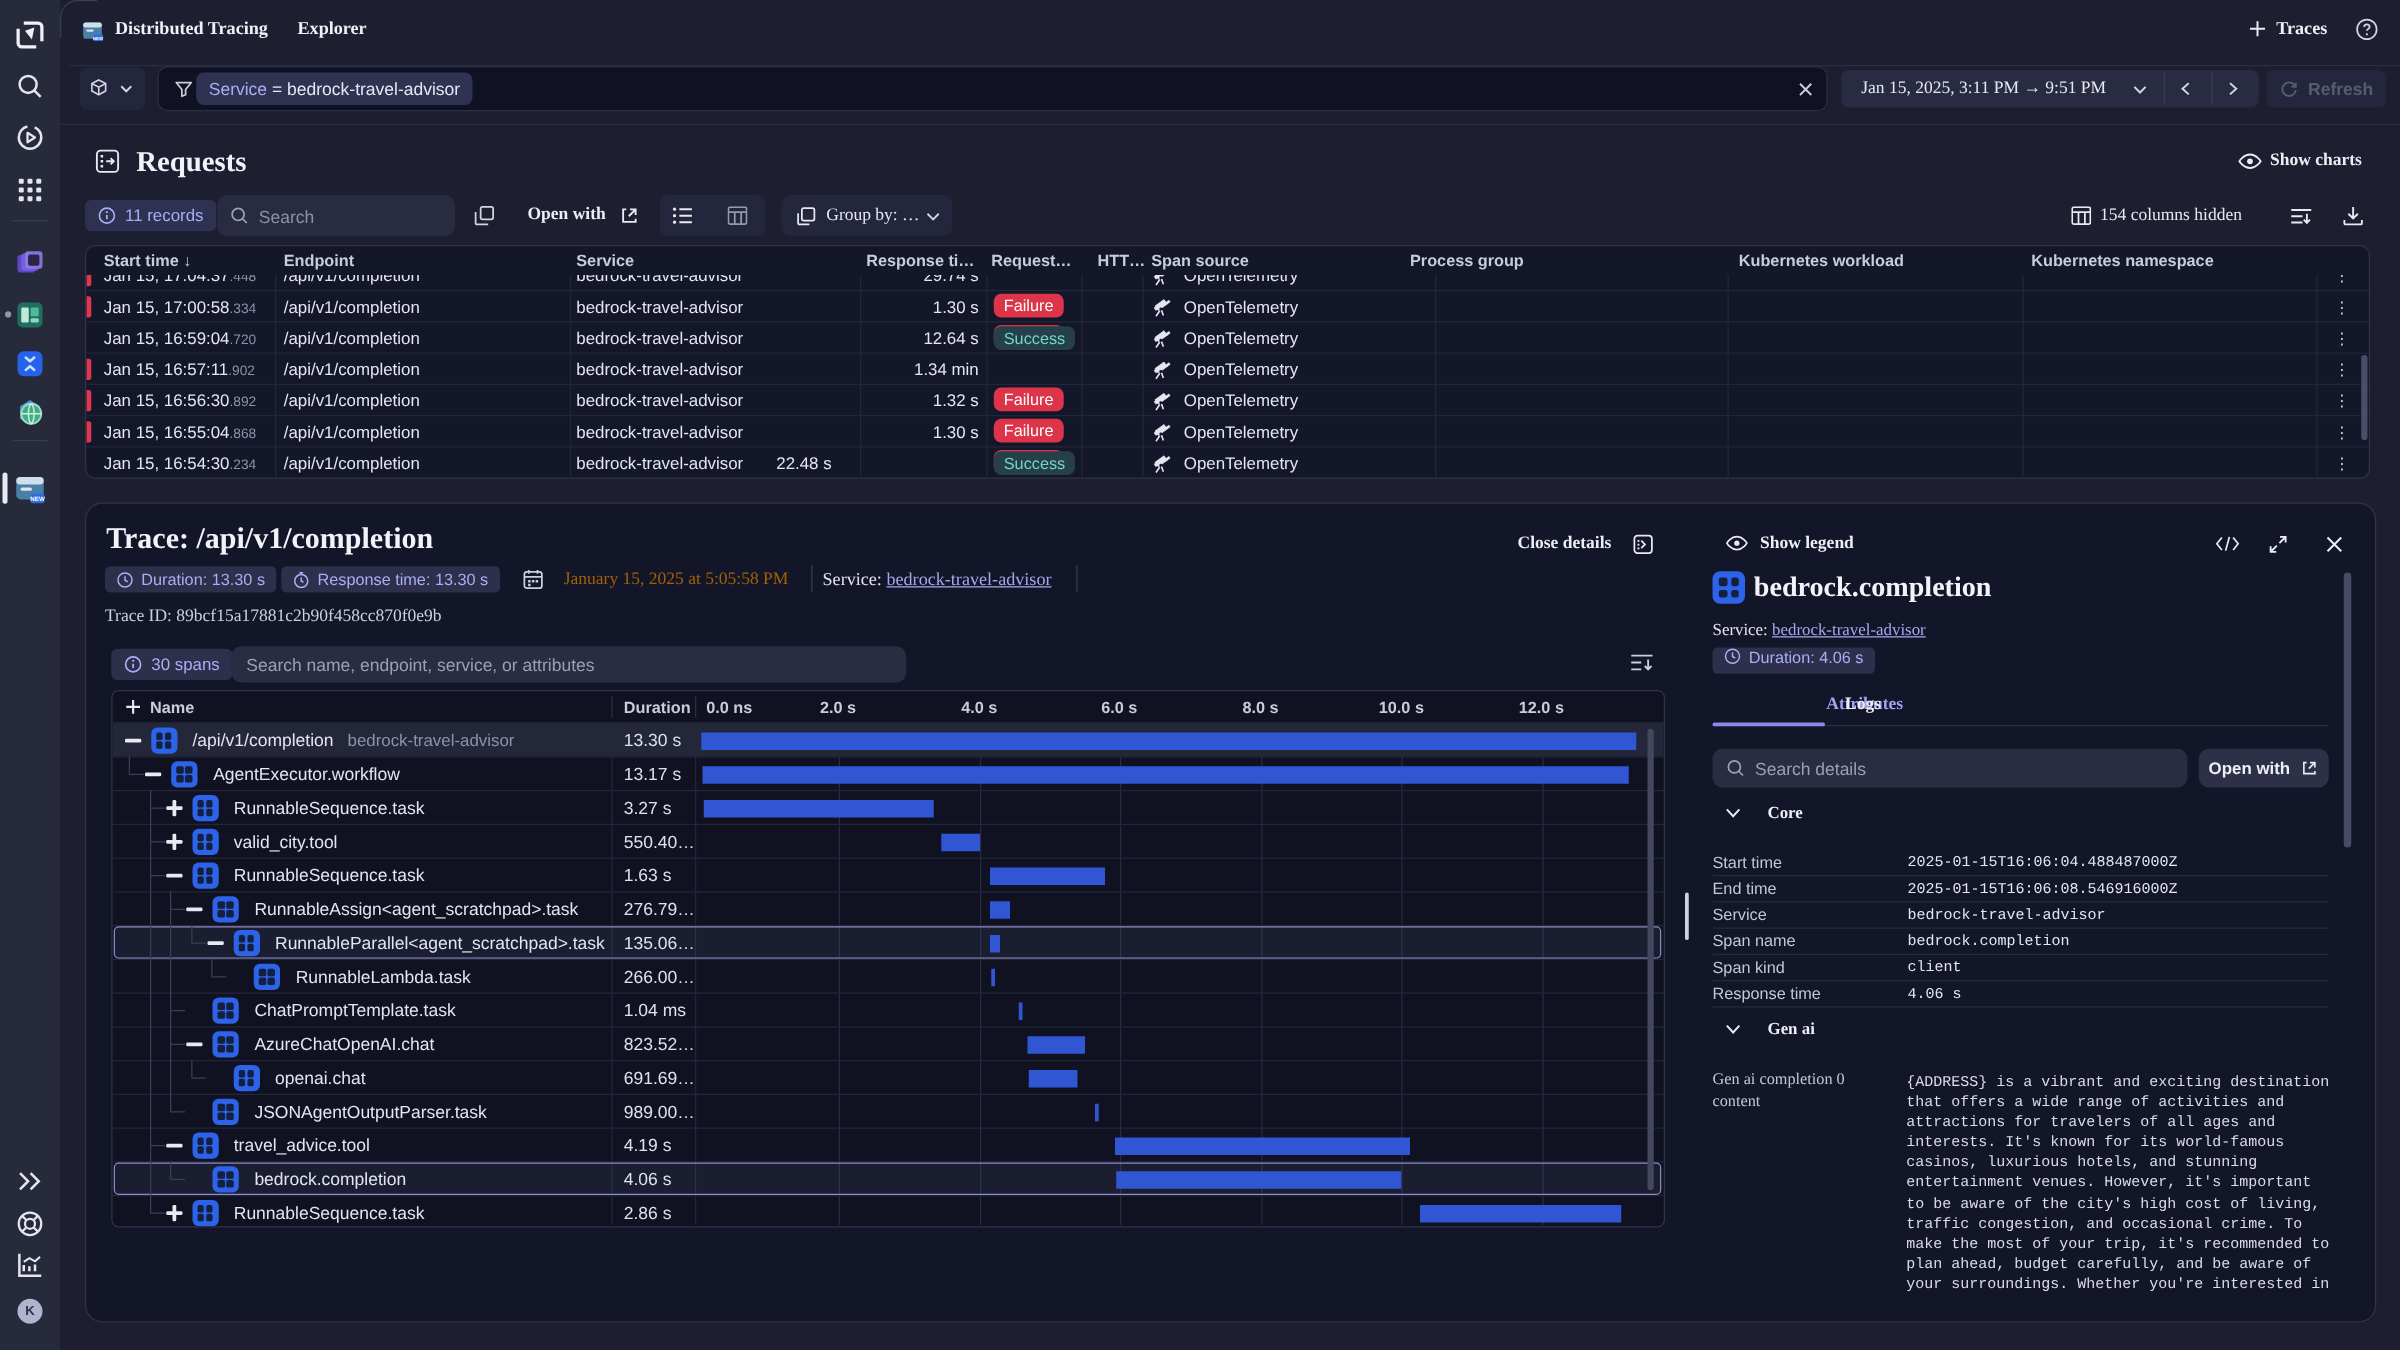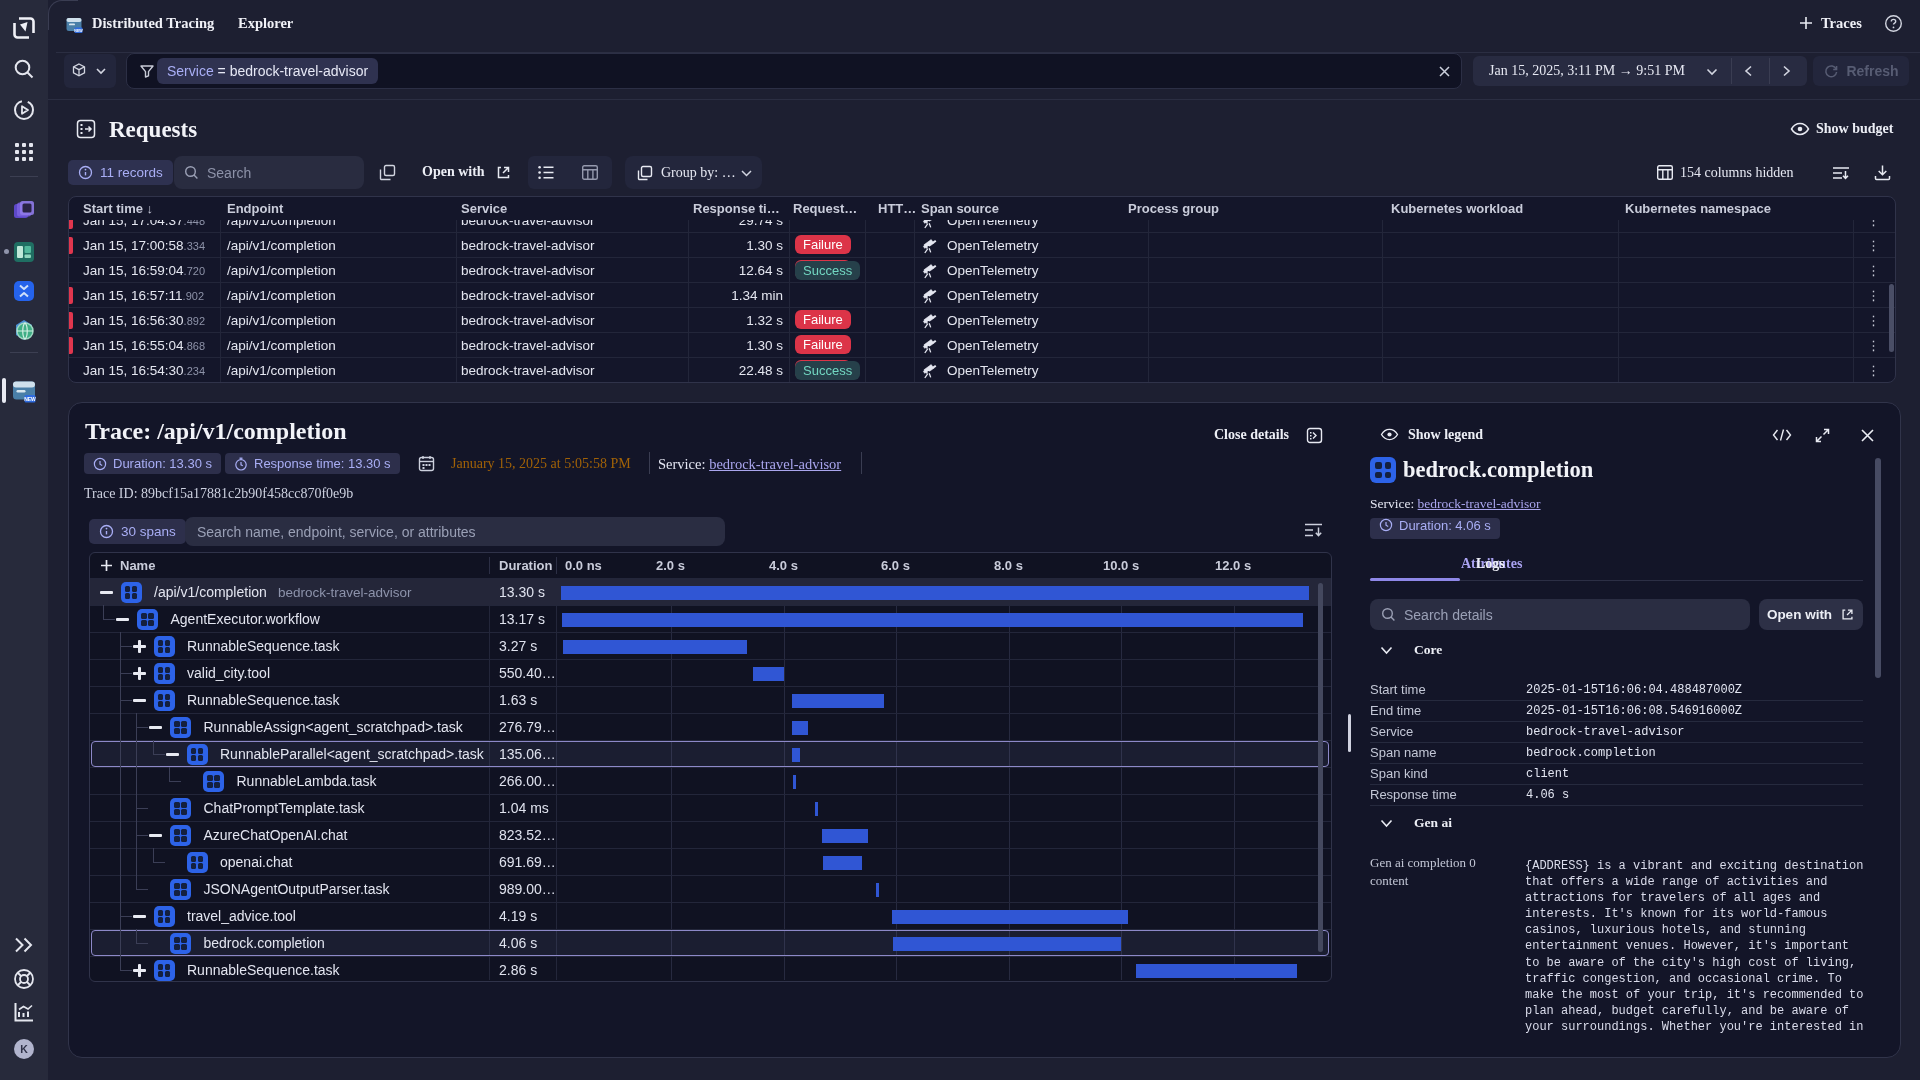--- a/index.html
+++ b/index.html
@@ -241,21 +241,21 @@
         <path d="M9 10h6M12.5 7.5L15 10l-2.5 2.5" fill="none" stroke="#e8eaf2" stroke-width="1.5"></path>
       </svg>
   </div>
   <div class="txt" style="left:109px;top:117px;font-size:23px;font-weight:bold;color:#f2f3f8;">Requests</div>
   <div class="abs" style="left:1790px;top:121px;">
     <svg width="20" height="16" viewBox="0 0 20 16">
         <path d="M1.5 8s3.2-5.4 8.5-5.4S18.5 8 18.5 8s-3.2 5.4-8.5 5.4S1.5 8 1.5 8z" fill="none" stroke="#e8eaf2" stroke-width="1.5"></path>
         <circle cx="10" cy="8" r="2.3" fill="#e8eaf2"></circle>
       </svg>
   </div>
-  <div class="txt" style="left:1816px;top:121px;font-size:14px;font-weight:bold;color:#eceef5;">Show budget</div>
+  <div class="txt" style="left:1816px;top:121px;font-size:14px;font-weight:bold;color:#eceef5;">Show charts</div>
 
   <div class="pill" style="left:68px;top:160px;height:25px;padding:0 10px;">
     <svg width="15" height="15" viewBox="0 0 15 15" style="margin-right:7px;">
         <circle cx="7.5" cy="7.5" r="6" fill="none" stroke="#a9aef5" stroke-width="1.3"></circle>
         <path d="M7.5 7v3.4" stroke="#a9aef5" stroke-width="1.4"></path>
         <circle cx="7.5" cy="4.6" r="0.9" fill="#a9aef5"></circle>
       </svg>
     11 records
   </div>
   <div class="input" style="left:174px;top:156px;width:190px;height:33px;padding:0 10px;">
@@ -459,21 +459,21 @@
             </g>
             <circle cx="6.6" cy="9" r="1.1" fill="#14162a"></circle>
           </svg>
           <div class="cell" style="left:878px;">OpenTelemetry</div>
           <div class="kebab" style="left:1798px;">⋮</div>
         </div>
         <div class="rrow" style="top:137px;">
           <div class="cell" style="left:14px;">Jan 15, 16:54:30<span class="ms">.234</span></div>
           <div class="cell" style="left:158px;">/api/v1/completion</div>
           <div class="cell" style="left:392px;">bedrock-travel-advisor</div>
-          <div class="cell" style="left:564px;width:150px;text-align:right;">22.48 s</div>
+          <div class="cell" style="left:552px;width:150px;text-align:left;">22.48 s</div>
           <div class="fpill succ" style="left:726px;">Success</div>
           <svg width="16" height="16" viewBox="0 0 16 16" style="position:absolute;left:853px;top:5px;">
             <g stroke="#e4e6f0" fill="#e4e6f0">
               <path d="M2 6.8L9.2 1.6l2.6 3.6L4.6 10.4z" stroke-width="0.6"></path>
               <path d="M10.8 4.9l3-2.2" stroke-width="2" fill="none"></path>
               <path d="M1.2 8.3l2.2-1.6l1.5 2.1l-2.2 1.6z" stroke-width="0.4"></path>
               <path d="M5.8 10.6l-3 4.4M7.2 10.2l1.5 4.2" stroke-width="1.3" fill="none"></path>
             </g>
             <circle cx="6.6" cy="9" r="1.1" fill="#14162a"></circle>
           </svg>

